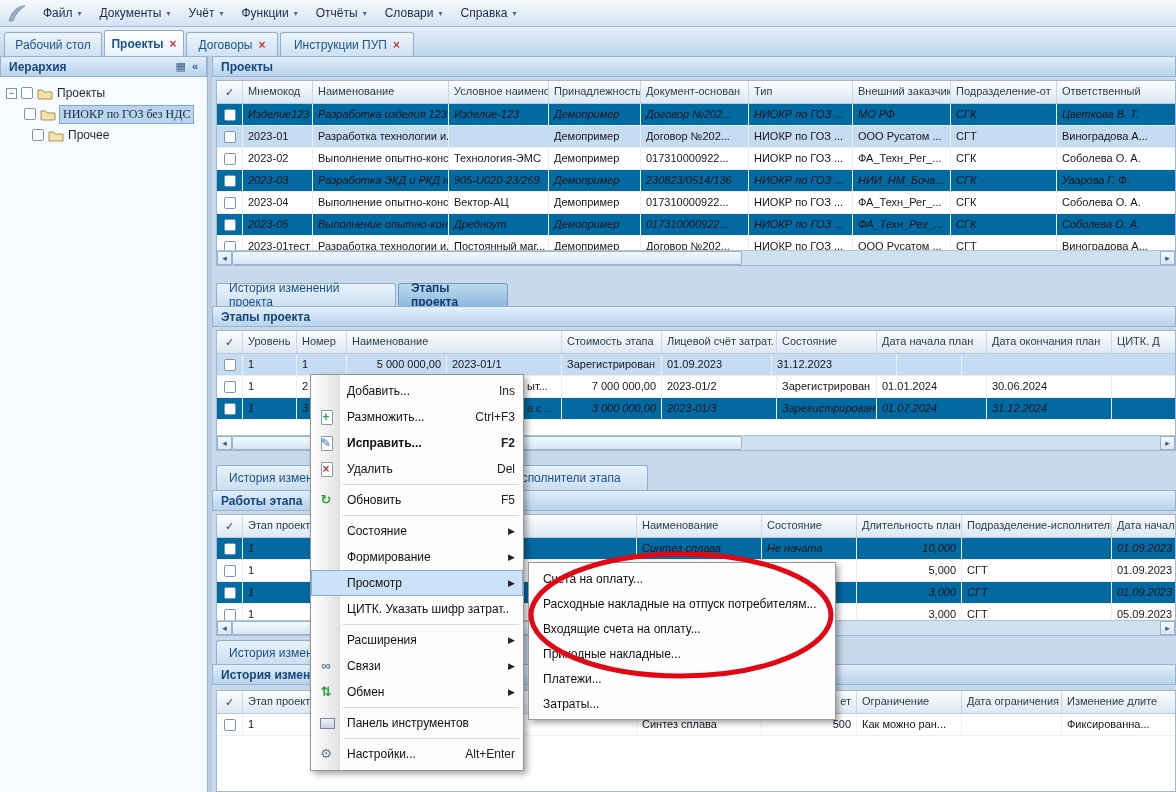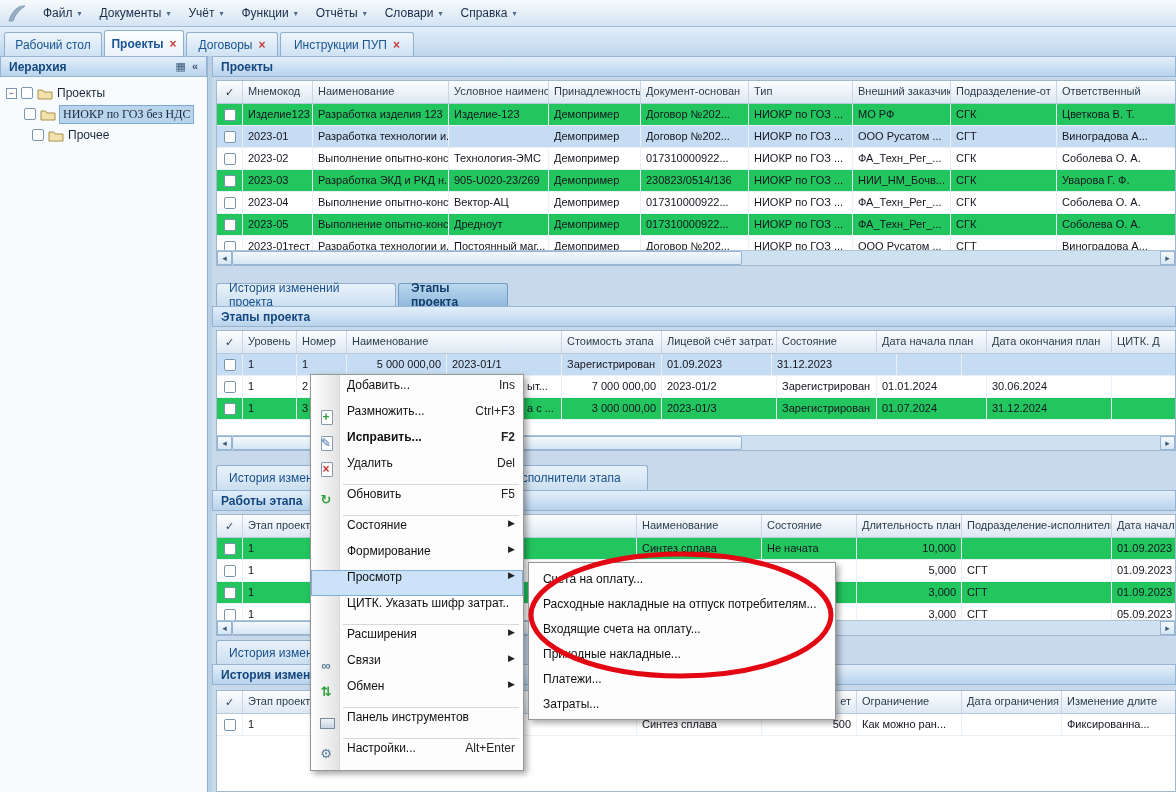--- a/index.html
+++ b/index.html
@@ -34,41 +34,41 @@
   .trsel{background:#b9d5ee;outline:1px solid #7fa9d2;padding:1px 3px;}
   .splitter{position:absolute;left:208px;top:56px;width:4px;height:736px;background:#b9cfe4;}
   
   .tblbox{position:absolute;box-sizing:border-box;background:#fff;border:1px solid #a0b8d0;overflow:hidden;}
   .trow{display:flex;height:21px;border-bottom:1px solid #e9f0f7;white-space:nowrap;}
   .trow.thead{height:22px;background:linear-gradient(#fcfdfe,#dce8f3);border-bottom:1px solid #b7c9da;}
   .tcell{box-sizing:border-box;flex:none;padding:0 5px;font-size:11px;line-height:20px;color:#15151f;
          overflow:hidden;border-right:1px solid #eaf0f7;}
   .thead .tcell{border-right:1px solid #c9d7e5;color:#2c3c4c;line-height:21px;}
   .trow.sel{background:#c5dcf2;}
-  .trow.alt{background:#22c55e;}
+  .trow.alt{background:#0369a1;font-style:italic;}
   .tchk{display:flex;align-items:center;justify-content:center;padding:0;color:#4a5a6a;}
   .sortarr{font-size:8px;color:#2a5a8a;}
   
   .hscroll{position:absolute;left:0;right:0;bottom:0;height:14px;background:#cfe0f0;border-top:1px solid #aec6dc;
            display:flex;align-items:stretch;}
   .sarr{width:15px;background:linear-gradient(#f4f9fd,#d6e6f4);border:1px solid #96b4d2;box-sizing:border-box;
         font-size:9px;line-height:12px;text-align:center;color:#3c5a7a;flex:none;}
   .strack{flex:1;position:relative;}
   .sthumb{position:absolute;left:0;top:0;bottom:0;width:55%;background:linear-gradient(#f4f9fd,#d6e6f4);
           border:1px solid #96b4d2;box-sizing:border-box;border-radius:2px;}
   
   .stab{position:absolute;box-sizing:border-box;border:1px solid #8fafcc;border-bottom:none;border-radius:3px 3px 0 0;
         background:linear-gradient(#e9f2fa,#cbdff0);color:#17508c;display:flex;align-items:center;padding:0 12px;}
   .stab.active{background:linear-gradient(#bcd8ee,#90bade);font-weight:bold;border-color:#6f9cc4;color:#123c6b;}
   
   .cmenu{position:absolute;left:310px;top:374px;width:214px;box-sizing:border-box;background:#fdfdfd;
          border:1px solid #979797;box-shadow:3px 3px 6px rgba(0,0,0,.35);padding:3px 0;z-index:50;}
   .cmenu::before{content:"";position:absolute;left:0;top:0;bottom:0;width:28px;
          background:linear-gradient(90deg,#ffffff,#e3e3e3);border-right:1px solid #d8d8d8;}
-  .mi{position:relative;height:26px;display:flex;align-items:flex-start;padding-left:36px;padding-right:8px;color:#111;}
+  .mi{position:relative;height:26px;display:flex;align-items:center;padding-left:36px;padding-right:8px;color:#111;}
   .mi .mlbl{flex:1;overflow:hidden;}
   .mi .msc{margin-left:10px;color:#222;}
   .mi .marr{font-size:9px;color:#222;margin-left:6px;}
   .mi.bold{font-weight:bold;}
   .mi.hl{background:#cbe2f8;outline:1px solid #84aed8;outline-offset:-1px;}
   .msep{height:1px;background:#d8d8d8;margin:2px 4px 2px 32px;}
   .mico{position:absolute;left:2px;top:50%;transform:translateY(-50%);width:26px;height:18px;}
   .ic-doc{position:absolute;left:8px;top:2px;width:10px;height:13px;background:#fff;border:1px solid #8899aa;border-radius:1px;}
   .ic-ov{position:absolute;left:3px;top:1px;width:20px;text-align:center;font-weight:bold;font-size:12px;line-height:16px;}
   .ic-glyph{position:absolute;left:3px;top:0;width:20px;height:18px;text-align:center;font-size:13px;line-height:18px;font-weight:bold;}

